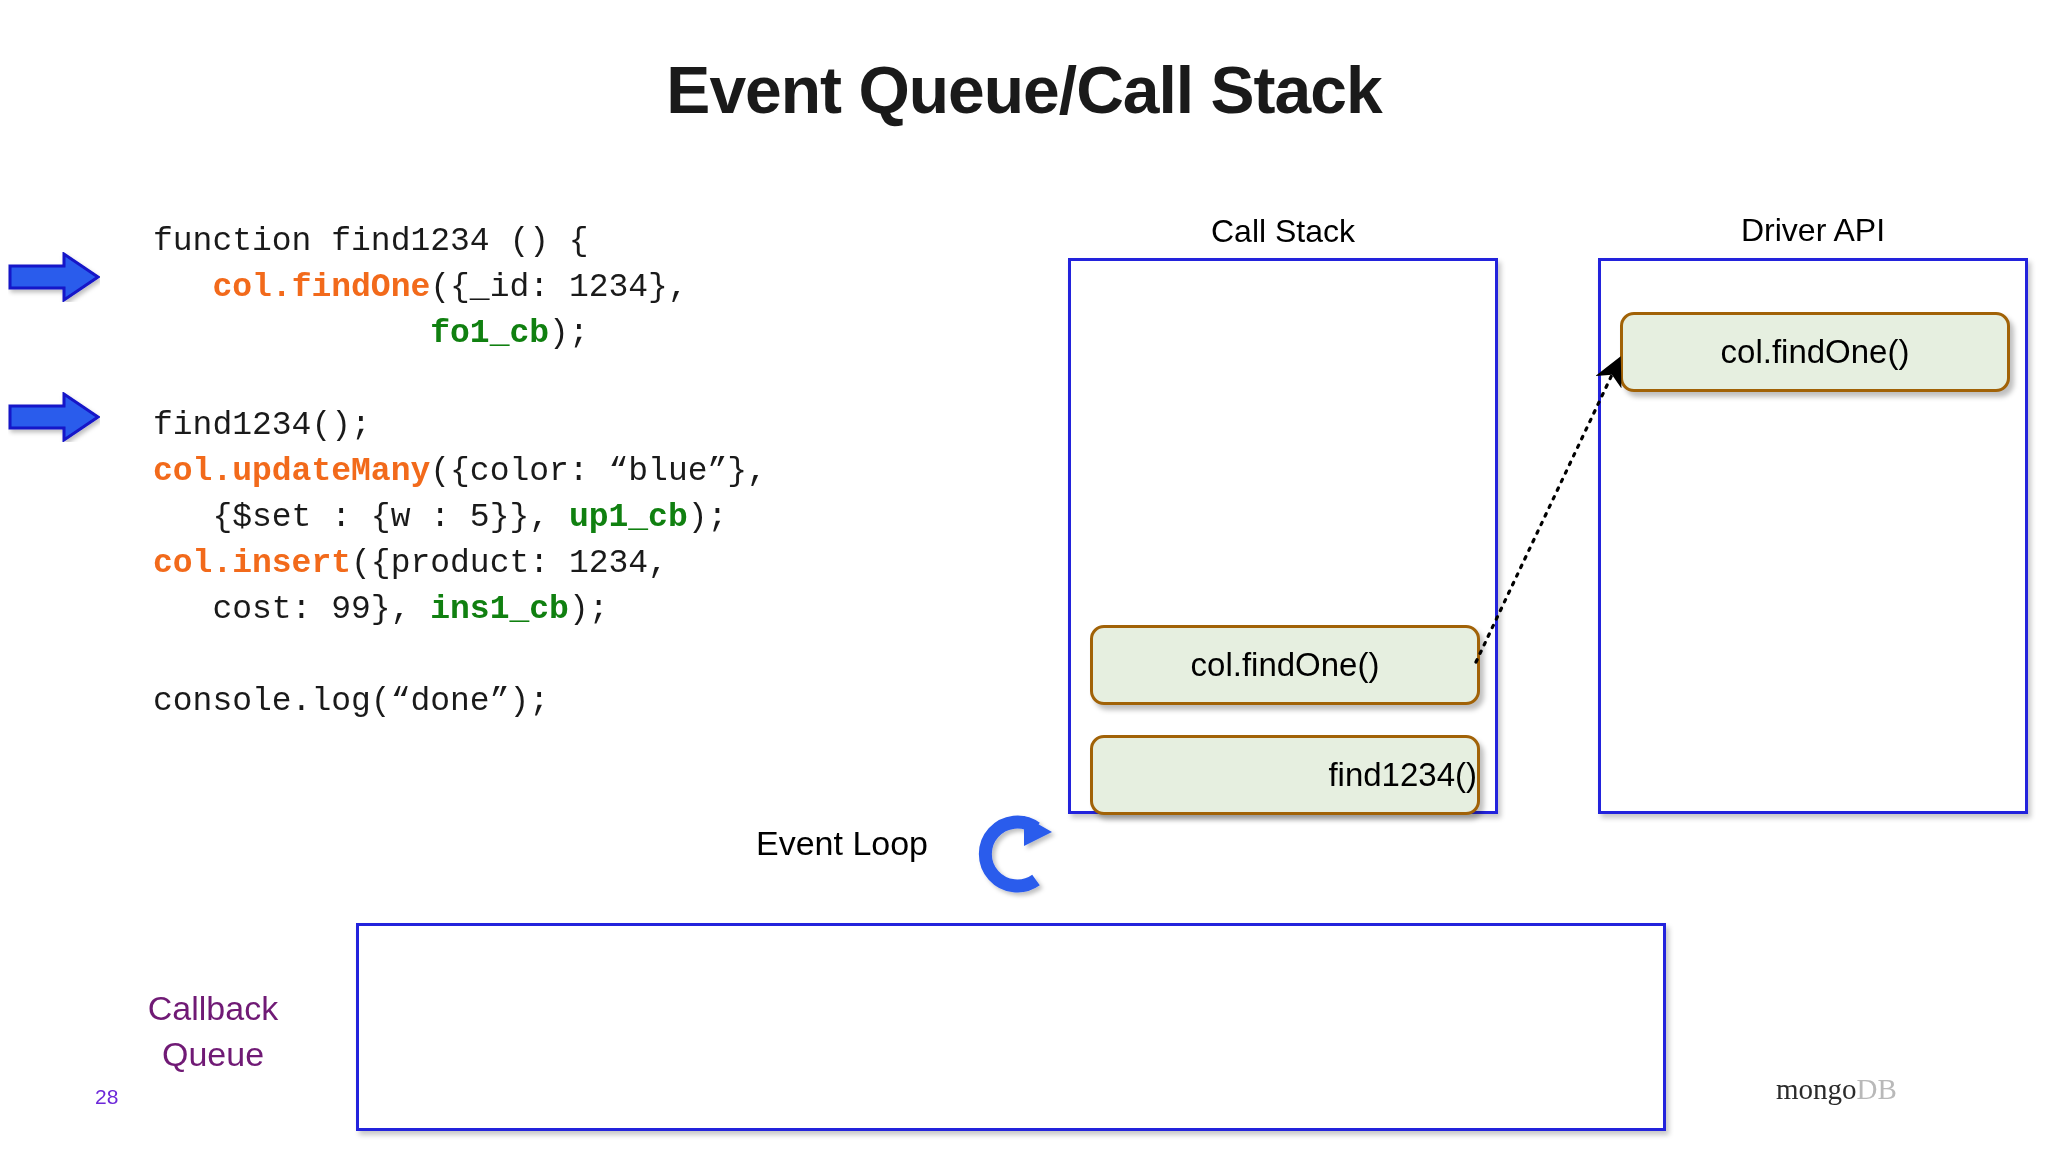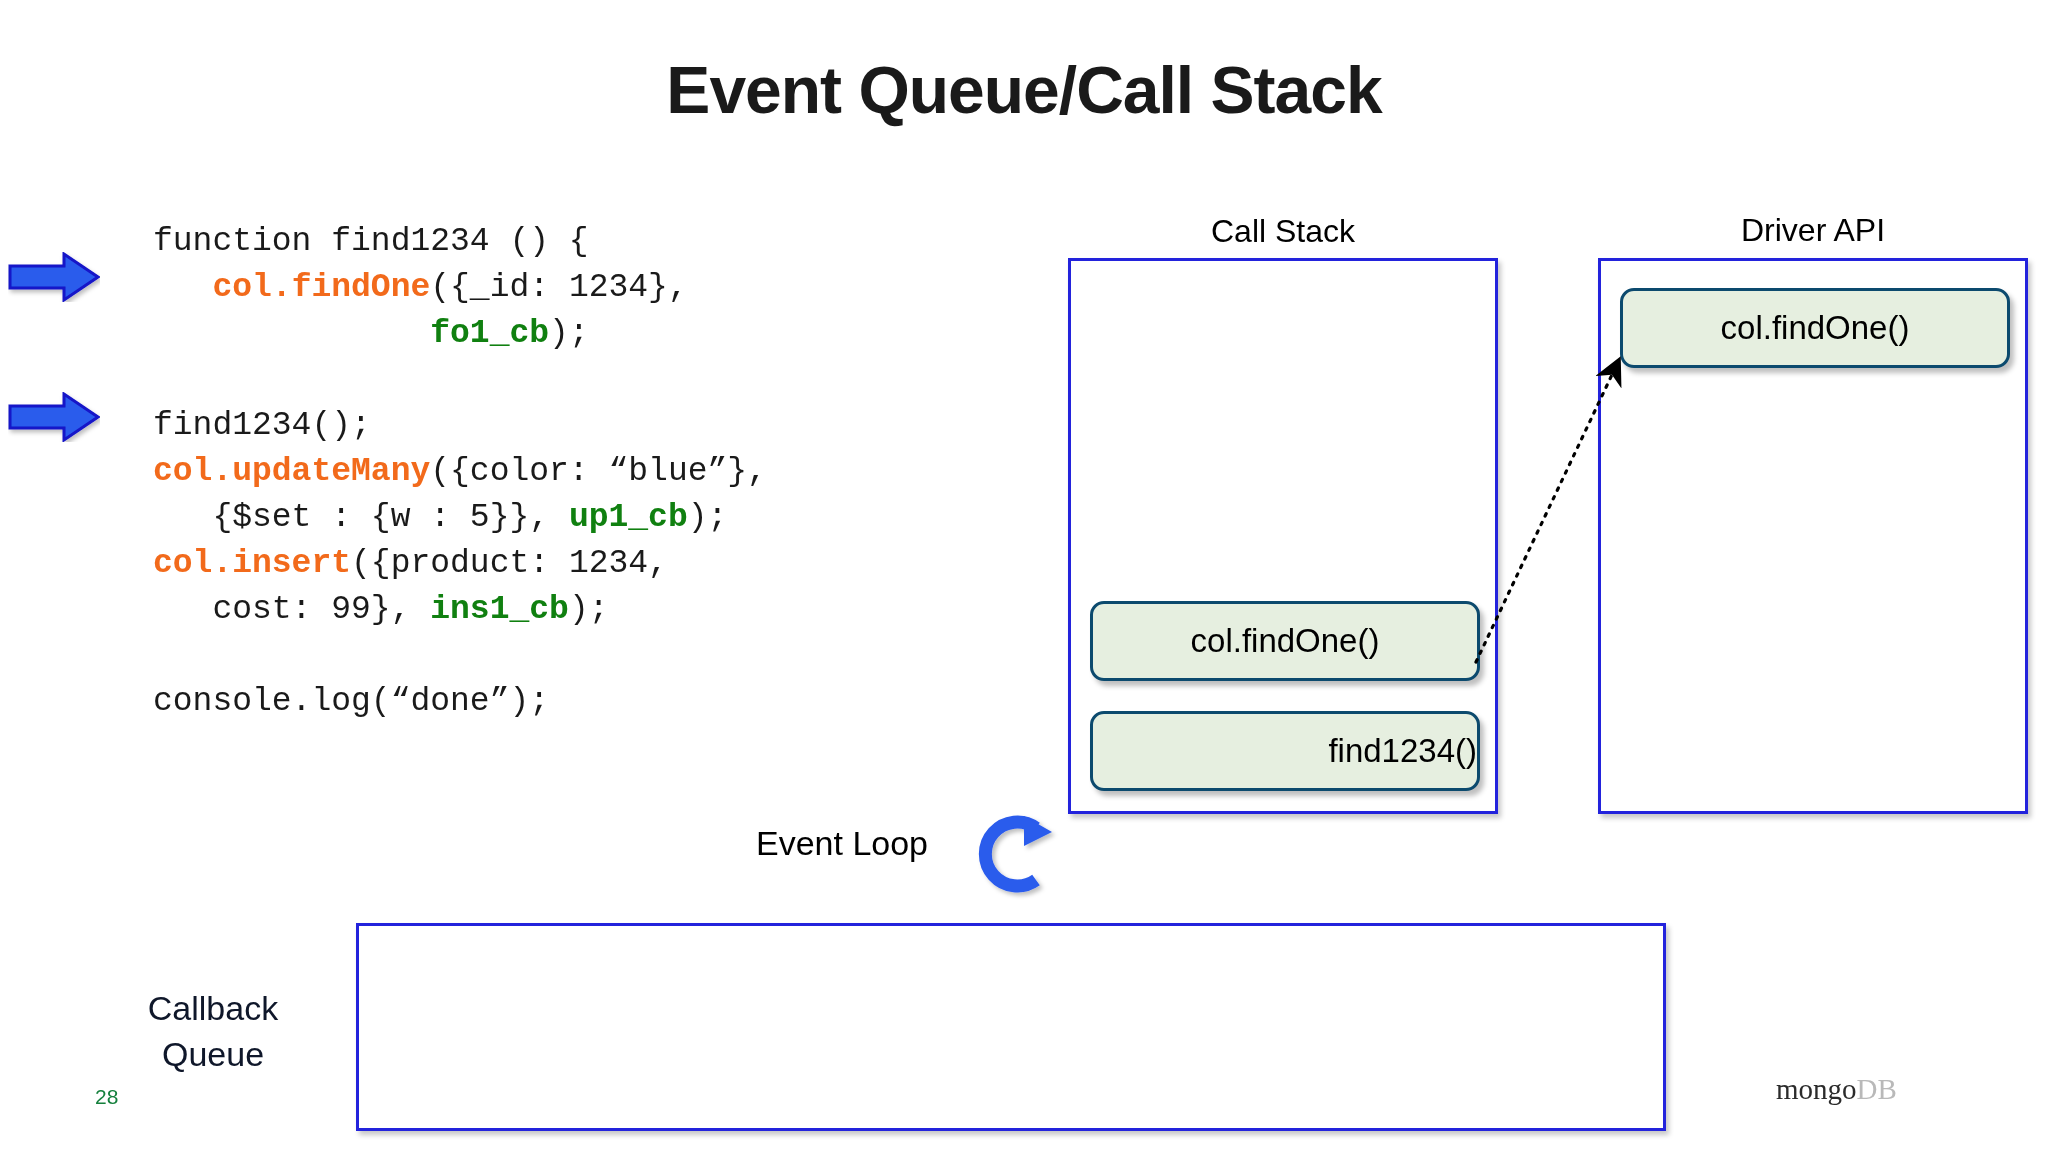--- a/index.html
+++ b/index.html
@@ -89,32 +89,33 @@
     box-shadow: 3px 4px 5px rgba(0,0,0,0.22);
     box-sizing: border-box;
   }
   #call-stack-box { left: 1068px; top: 258px; width: 430px; height: 556px; }
   #driver-api-box { left: 1598px; top: 258px; width: 430px; height: 556px; }
   #callback-queue-box { left: 356px; top: 923px; width: 1310px; height: 208px; }
 
   
   .frame-card {
     position: absolute;
-    border: 3px solid #0c4a6e;
+    border: 3px solid #a16207;
     border-radius: 14px;
     background: #E6EFE0;
     box-shadow: 4px 5px 5px rgba(0,0,0,0.25);
     box-sizing: border-box;
     display: flex;
     align-items: center;
     justify-content: center;
     font-family: "Liberation Sans", sans-serif;
     font-size: 33px;
     color: #000;
     white-space: nowrap;
+    margin-top: 24px;
   }
   #stack-frame-findone { left: 1090px; top: 601px; width: 390px; height: 80px; }
   #stack-frame-find1234 { left: 1090px; top: 711px; width: 390px; height: 80px; justify-content: flex-end; }
   #driver-frame-findone { left: 1620px; top: 288px; width: 390px; height: 80px; }
 
   
   #event-loop-label {
     position: absolute;
     left: 756px;
     top: 824px;
@@ -134,41 +135,41 @@
   
   #callback-queue-label {
     position: absolute;
     left: 98px;
     top: 985px;
     width: 230px;
     text-align: center;
     font-family: "Liberation Sans", sans-serif;
     font-size: 34px;
     line-height: 46px;
-    color: #0f172a;
+    color: #701a75;
   }
 
   
   #dotted-connector {
     position: absolute;
     left: 1440px;
     top: 300px;
     width: 260px;
     height: 400px;
     pointer-events: none;
   }
 
   
   #page-number {
     position: absolute;
     left: 95px;
     top: 1085px;
     font-family: "Liberation Sans", sans-serif;
     font-size: 21px;
-    color: #15803d;
+    color: #6d28d9;
   }
   #mongodb-logo {
     position: absolute;
     left: 1776px;
     top: 1073px;
     font-family: "Liberation Serif", serif;
     font-size: 29px;
     white-space: nowrap;
   }
   #mongodb-logo .logo-mongo { color: #2b2b2b; }

